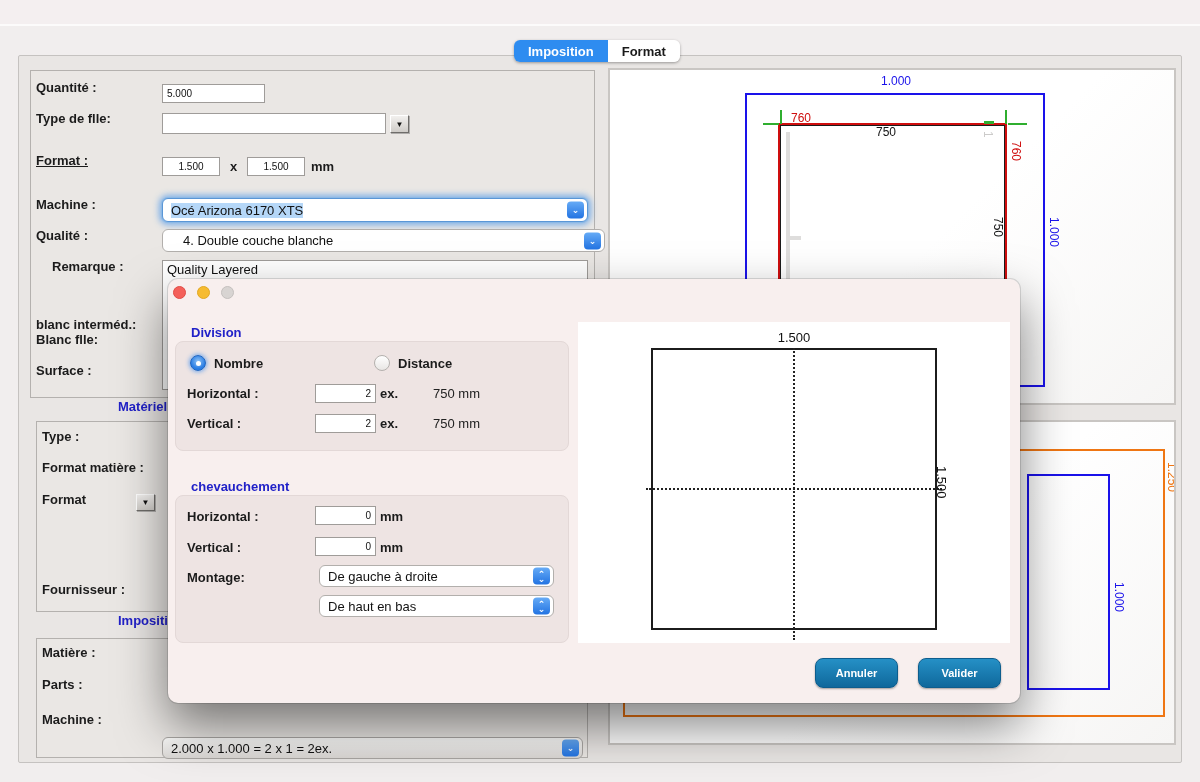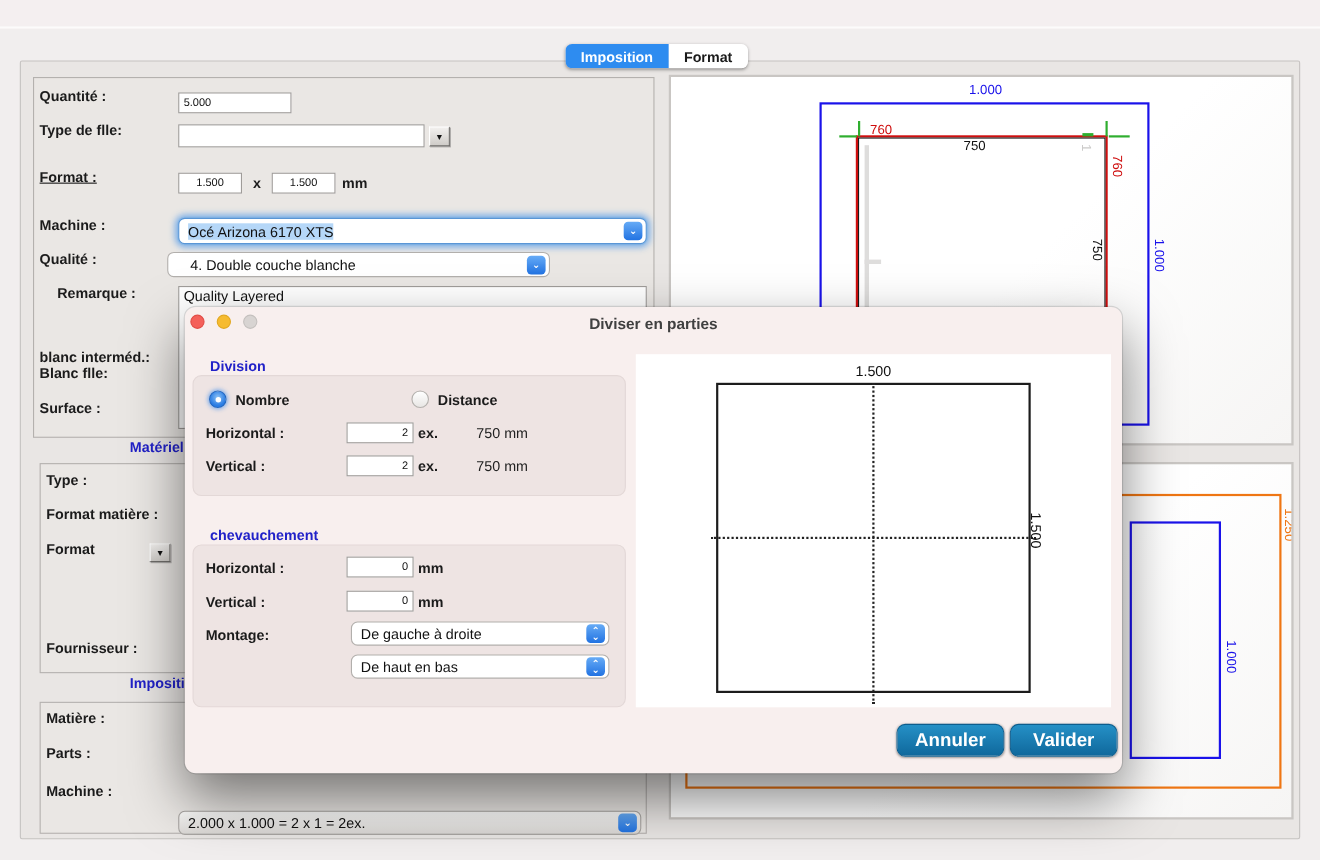--- a/index.html
+++ b/index.html
@@ -68,24 +68,24 @@
   }
   .tl { position:absolute; width:13px; height:13px; border-radius:50%; top:7px; }
   .dbox { position:absolute; background:#eee4e3; border:1px solid #e3d8d7; border-radius:8px; }
   .radio { position:absolute; width:16px; height:16px; border-radius:50%; }
   .radio.on { background:radial-gradient(circle at 50% 38%,#8ec2f5,#2a7de4 65%);
               border:1px solid #1f66c2; box-shadow:0 0 4px 1px rgba(100,160,235,.9); }
   .radio.on::after { content:""; position:absolute; left:5px; top:4.5px; width:5px; height:5px;
               border-radius:50%; background:#fff; }
   .radio.off { background:linear-gradient(#fff,#e8e6e4); border:1px solid #b4b1ae; }
   .dlgbtn {
-    position:absolute; width:98px; height:30px; border-radius:8px;
+    position:absolute; width:83px; height:30px; border-radius:8px;
     background:linear-gradient(#2590c6,#0f689c);
     border:1px solid #0d5d8d; box-shadow:0 1px 2px rgba(0,0,0,.35);
-    color:#fff; font-weight:bold; font-size:17px;
+    color:#fff; font-weight:bold; font-size:11px;
     display:flex; align-items:center; justify-content:center; cursor:default;
   }
   .dash-v { position:absolute; width:0; border-left:2px dotted #222; }
   .dash-h { position:absolute; height:0; border-top:2px dotted #222; }
 </style>
 </head>
 <body>
 
 <div class="abs" style="left:0;top:0;width:1200px;height:24px;background:#f4eff0;"></div>
 <div class="abs" style="left:0;top:24px;width:1200px;height:2px;background:#fcfbfb;"></div>
@@ -116,21 +116,21 @@
 
 <div class="abs lbl" style="left:36px;top:197px;">Machine :</div>
 <div class="popup focused" style="left:162px;top:198px;width:426px;height:24px;">
   <span class="sel">Océ Arizona 6170 XTS</span>
   <div class="chev">
       <span>⌄</span>
     </div>
 </div>
 
 <div class="abs lbl" style="left:36px;top:228px;">Qualité :</div>
-<div class="popup" style="left:152px;top:229px;width:348px;height:23px;padding-left:20px;">
+<div class="popup" style="left:162px;top:229px;width:443px;height:23px;padding-left:20px;">
   <span>4. Double couche blanche</span>
   <div class="chev">
       <span>⌄</span>
     </div>
 </div>
 
 <div class="abs lbl" style="left:52px;top:259px;">Remarque :</div>
 <div class="abs" style="left:162px;top:260px;width:426px;height:130px;background:#fff;border:1px solid #9f9c99;padding:1px 4px;font-size:13px;color:#111;">Quality Layered</div>
 
 <div class="abs lbl" style="left:36px;top:317px;text-align:right;">blanc interméd.:</div>
@@ -189,21 +189,20 @@
   <div class="abs dlab vtext" style="left:555px;top:40px;color:#ef7613;">1.250</div>
   <div class="abs" style="left:417px;top:52px;width:83px;height:216px;border:2px solid #1a12ea;"></div>
   <div class="abs dlab vtext" style="left:502px;top:160px;color:#1a12ea;">1.000</div>
 </div>
 
 <div class="dialog" style="left:168px;top:279px;width:852px;height:424px;">
 
   <div class="tl" style="left:5px;background:#f4605a;border:1px solid #e14c46;"></div>
   <div class="tl" style="left:29px;background:#f6bb30;border:1px solid #e2a822;"></div>
   <div class="tl" style="left:53px;background:#d8d4d2;border:1px solid #c4c0be;"></div>
-  <div class="abs" style="left:0;top:7px;width:852px;text-align:center;font-size:14px;font-weight:bold;color:#404040;">Diviser en parties</div>
 
   <div class="abs hdr" style="left:23px;top:46px;">Division</div>
   <div class="dbox" style="left:7px;top:62px;width:394px;height:110px;"></div>
 
   <div class="radio on" style="left:22px;top:76px;"></div>
   <div class="abs lbl" style="left:46px;top:77px;">Nombre</div>
   <div class="radio off" style="left:206px;top:76px;"></div>
   <div class="abs lbl" style="left:230px;top:77px;">Distance</div>
 
   <div class="abs lbl" style="left:19px;top:107px;">Horizontal :</div>

